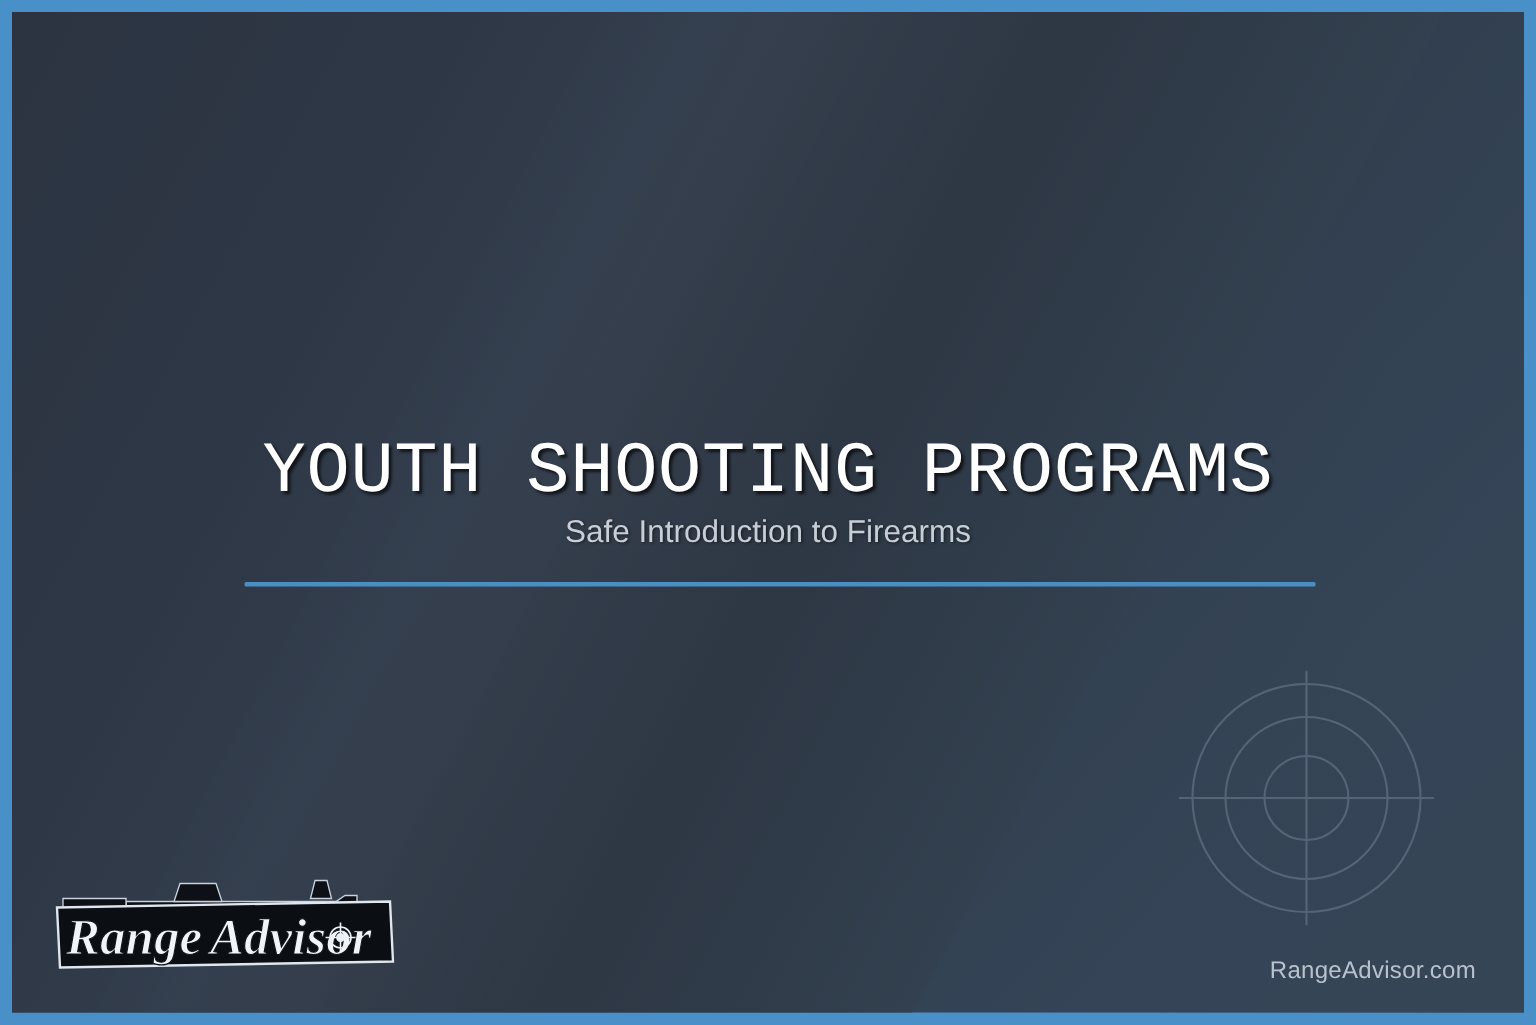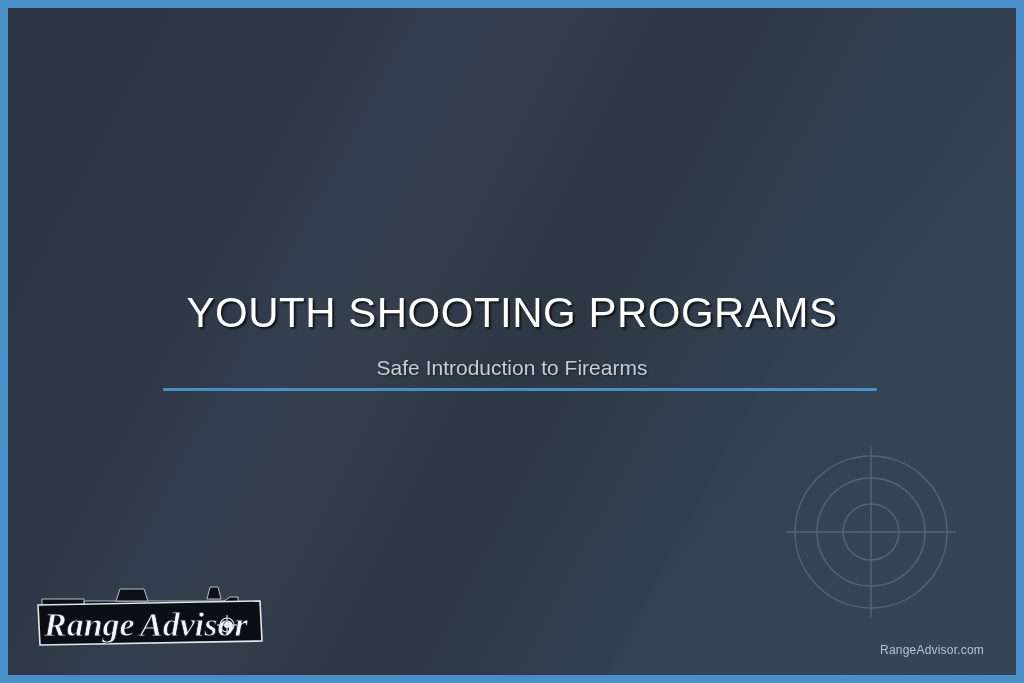--- a/index.html
+++ b/index.html
@@ -74,32 +74,32 @@
   .title-block {
     position: absolute;
     left: 0;
     right: 0;
     top: 282px;
     text-align: center;
   }
 
   .slide-title {
     margin: 0;
-    font-family: Liberation Sans, sans-serif;
-    font-size: 42px;
+    font-family: Liberation Mono, monospace;
+    font-size: 48px;
     font-weight: 400;
     letter-spacing: 0.5px;
     color: #ffffff;
     text-shadow: 2px 2px 2px rgba(0,0,0,0.65);
     line-height: 1.08;
     white-space: nowrap;
   }
 
   .slide-subtitle {
-    margin: 20px 0 0 0;
+    margin: 0 0 0 0;
     font-family: "Liberation Sans", sans-serif;
     font-size: 21px;
     font-weight: 400;
     color: #c8ced6;
     text-shadow: 1px 1px 2px rgba(0,0,0,0.45);
     line-height: 1.2;
     white-space: nowrap;
   }
 
   .accent-rule {
@@ -121,21 +121,21 @@
     height: 78px;
     font-style: italic;
   }
 
   
   .footer-site {
     position: absolute;
     right: 32px;
     bottom: 18px;
     font-family: "Liberation Sans", sans-serif;
-    font-size: 12px;
+    font-size: 16px;
     color: #b9c2cc;
     letter-spacing: 0.2px;
   }
 </style>
 </head>
 <body>
 
 <div class="slide-frame">
   <div class="slide-canvas">
 

